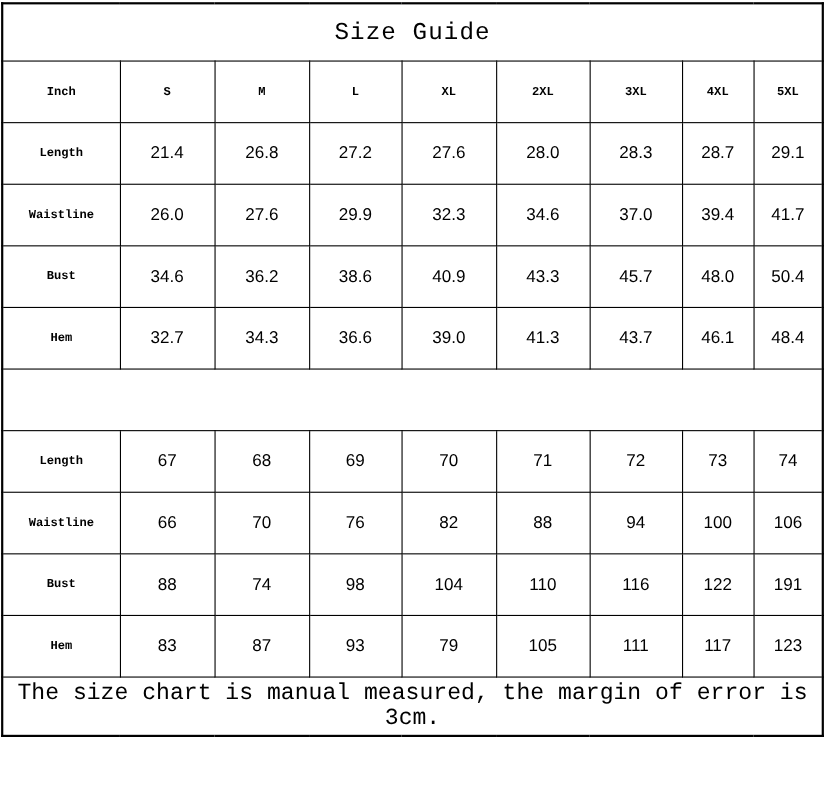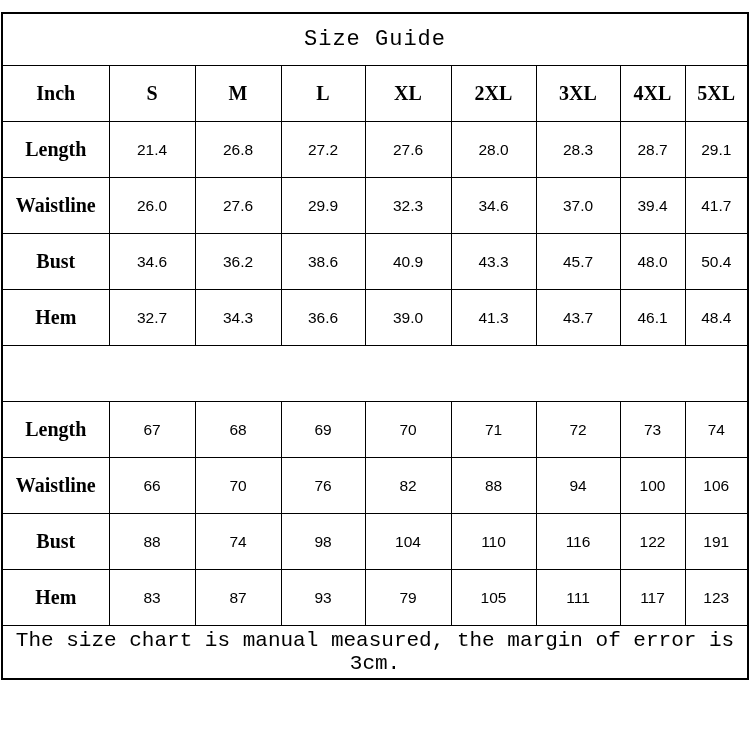--- a/index.html
+++ b/index.html
@@ -4,21 +4,21 @@
 <style>
   html, body {
     margin: 0;
     padding: 0;
     background: #ffffff;
   }
   .page {
     width: 749px;
     height: 720px;
     box-sizing: border-box;
-    padding: 12px 1px;
+    padding: 2px 1px;
     background: #ffffff;
   }
   table.size-guide {
     border-collapse: collapse;
     table-layout: fixed;
     width: 747px;
     border: 2px solid #000000;
     background: #ffffff;
   }
   table.size-guide td {
@@ -34,23 +34,23 @@
     font-family: "Liberation Mono", "DejaVu Sans Mono", monospace;
     font-size: 22px;
     font-weight: 400;
     letter-spacing: 1px;
   }
   tr.size-row td {
     height: 55px;
   }
   td.header-cell,
   td.label-cell {
-    font-family: Liberation Serif, serif;
+    font-family: Liberation Mono, monospace;
     font-weight: 700;
-    font-size: 20px;
+    font-size: 11px;
   }
   td.value-cell {
     font-family: "Liberation Sans", "DejaVu Sans", sans-serif;
     font-weight: 400;
     font-size: 15.5px;
   }
   tr.spacer-row td {
     height: 55px;
   }
   tr.footer-row td {

